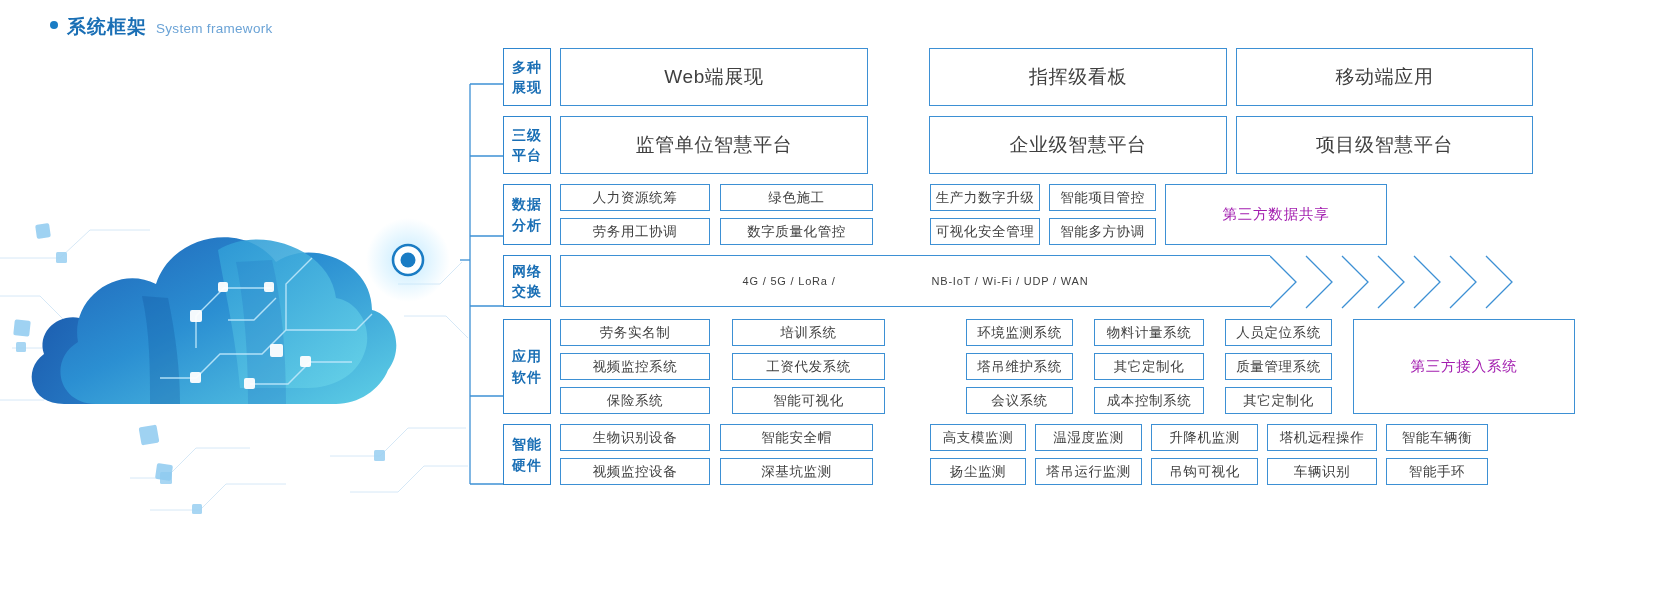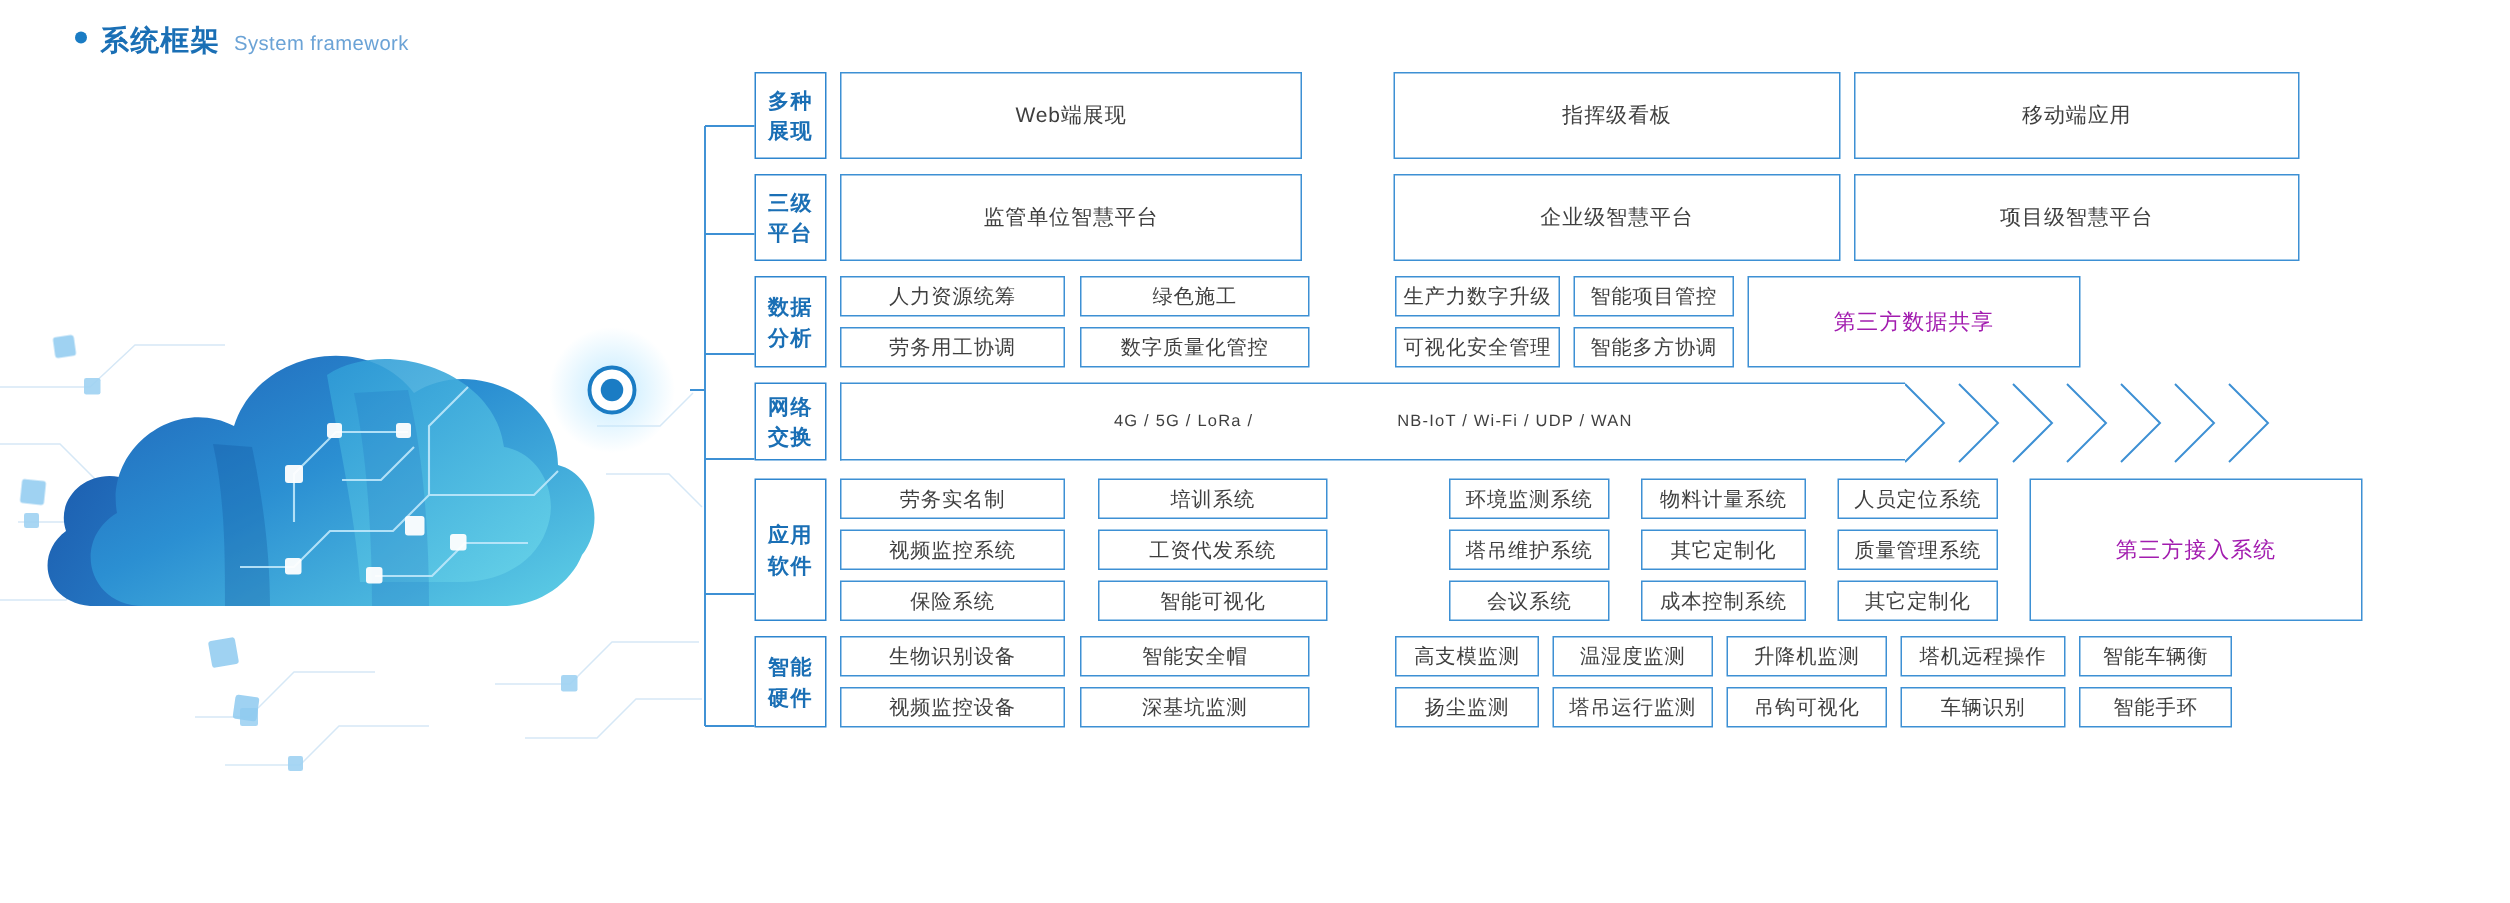--- a/index.html
+++ b/index.html
@@ -53,21 +53,21 @@
 
   .grp { display: flex; flex-direction: column; gap: 7px; }
 
   .box {
     border: 1.2px solid #3d90d4;
     background: #fff;
     display: flex; align-items: center; justify-content: center;
     color: #3f3f3f; font-size: 13.5px; letter-spacing: .6px;
     text-align: center; white-space: nowrap;
   }
-  .box.big { font-size: 14px; }
+  .box.big { font-size: 19px; }
 
   
   .r12 .cells { gap: 0; }
   .r12 .box { height: 58px; }
   .w-a { width: 308px; }
   .w-b { width: 298px; }
   .w-c { width: 297px; }
   .sp-a { width: 61px; }
   .sp-b { width: 9px; }
 

